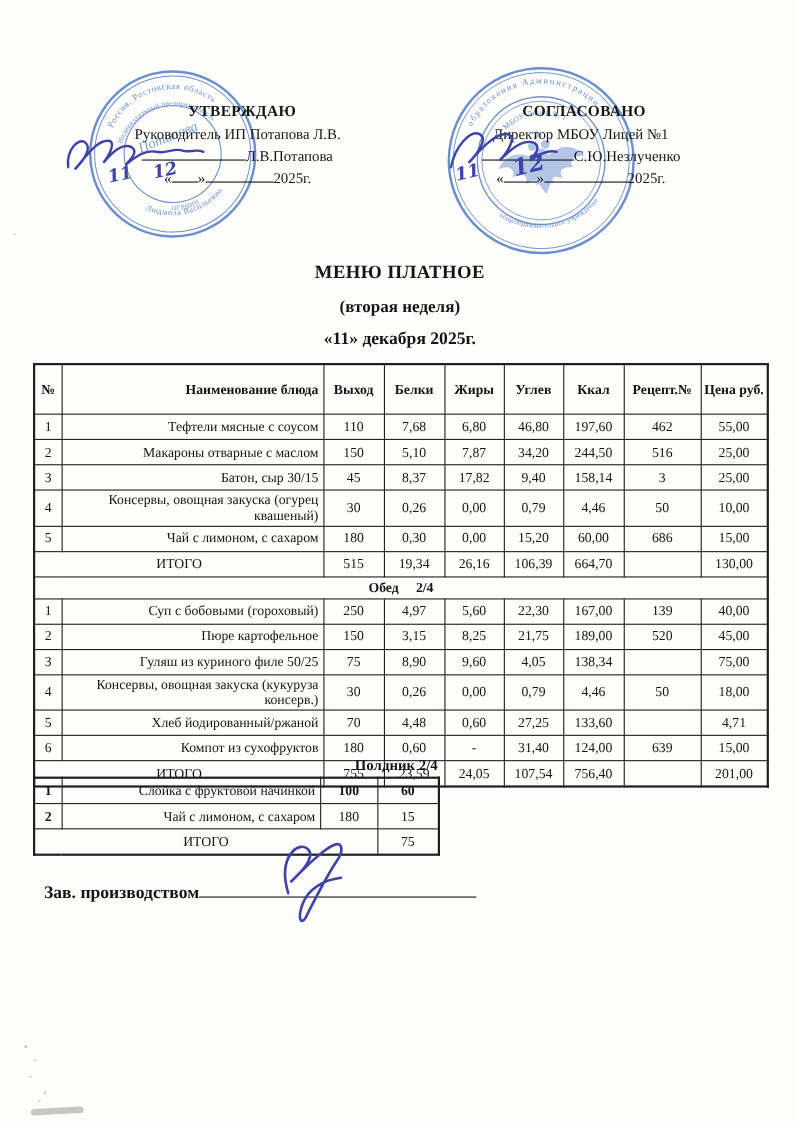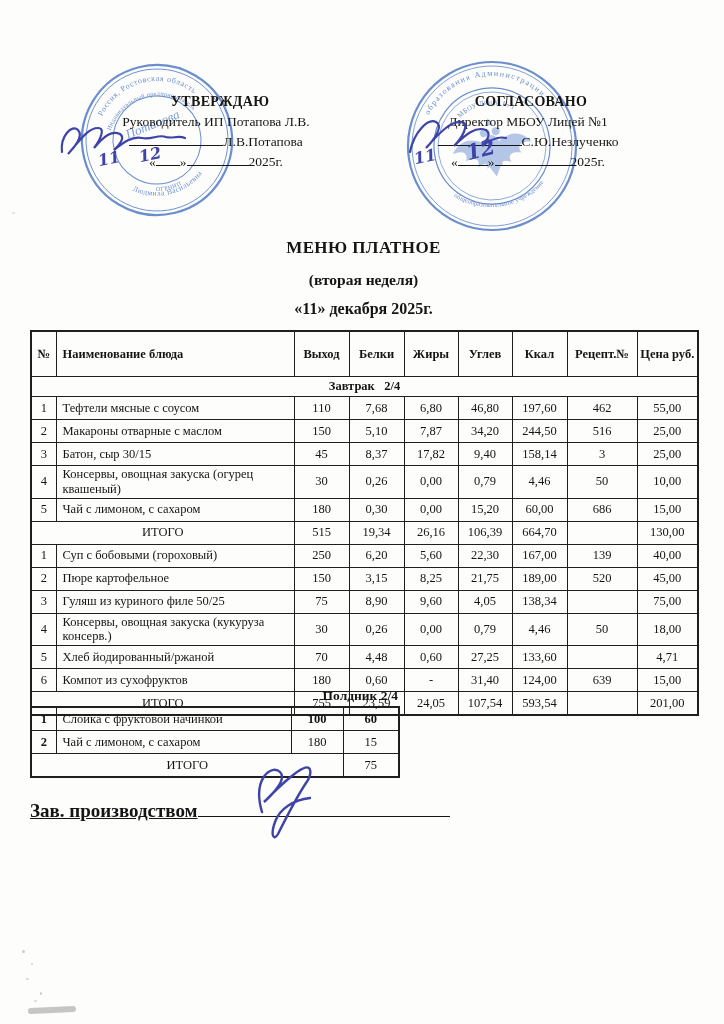--- a/index.html
+++ b/index.html
@@ -26,30 +26,30 @@
   .title-l2{font-size:15.5px;font-weight:bold;margin-top:13px;}
   .title-l3{font-size:16px;font-weight:bold;margin-top:11px;}
 
   
   table.mt{position:absolute;border-collapse:collapse;table-layout:fixed;background:transparent;z-index:2;}
   #main-table{left:30px;top:330px;width:667px;}
   #snack-table{left:30px;top:706px;width:368px;}
   .mt td,.mt th{border:1px solid #1f1f1f;font-size:12.5px;line-height:1.18;text-align:center;padding:1px 2px;height:20px;font-weight:normal;overflow:hidden;}
   .mt{border:2px solid #1f1f1f;}
   .mt th{font-weight:bold;height:42px;}
-  .mt th.name,.mt td.name{text-align:left;padding-left:6px;padding-right:4px;}
+  .mt th.name,.mt td.name{text-align:right;padding-left:6px;padding-right:4px;}
   .mt td.section{font-weight:bold;height:17px;white-space:pre;}
   .mt td.total{font-weight:normal;}
   .mt td.tprice{font-weight:normal;}
   .mt td.bold{font-weight:bold;}
 
   .snack-label{position:absolute;left:30px;top:688px;width:368px;text-align:right;font-size:13.5px;font-weight:bold;z-index:2;padding-right:2px;}
 
   
-  .footer{position:absolute;left:30px;top:800px;font-size:19px;font-weight:bold;z-index:2;white-space:nowrap;text-decoration:underline;}
+  .footer{position:absolute;left:40px;top:800px;font-size:16px;font-weight:bold;z-index:2;white-space:nowrap;}
   .footer .uline{height:15px;}
 
   
   .speck{position:absolute;border-radius:50%;background:#9a9a9a;z-index:0;}
   .streak{position:absolute;background:#8f8f8f;border-radius:3px;z-index:0;}
 </style>
 </head>
 <body>
 
 <div class="page">
@@ -159,23 +159,20 @@
           <th class="name">Наименование блюда</th>
           <th>Выход</th>
           <th>Белки</th>
           <th>Жиры</th>
           <th>Углев</th>
           <th>Ккал</th>
           <th>Рецепт.№</th>
           <th>Цена руб.</th>
         </tr>
         <tr>
-          <td class="section" colspan="9">Завтрак   2/4</td>
-        </tr>
-        <tr>
           <td>1</td>
           <td class="name">Тефтели мясные с соусом</td>
           <td>110</td>
           <td>7,68</td>
           <td>6,80</td>
           <td>46,80</td>
           <td>197,60</td>
           <td>462</td>
           <td>55,00</td>
         </tr>
@@ -227,24 +224,27 @@
           <td class="total" colspan="2">ИТОГО</td>
           <td class="total">515</td>
           <td class="total">19,34</td>
           <td class="total">26,16</td>
           <td class="total">106,39</td>
           <td class="total">664,70</td>
           <td class="total"></td>
           <td class="tprice">130,00</td>
         </tr>
         <tr>
+          <td class="section" colspan="9">Обед     2/4</td>
+        </tr>
+        <tr>
           <td>1</td>
           <td class="name">Суп с бобовыми (гороховый)</td>
           <td>250</td>
-          <td>6,20</td>
+          <td>4,97</td>
           <td>5,60</td>
           <td>22,30</td>
           <td>167,00</td>
           <td>139</td>
           <td>40,00</td>
         </tr>
         <tr>
           <td>2</td>
           <td class="name">Пюре картофельное</td>
           <td>150</td>
@@ -298,21 +298,21 @@
           <td>124,00</td>
           <td>639</td>
           <td>15,00</td>
         </tr>
         <tr>
           <td class="total" colspan="2">ИТОГО</td>
           <td class="total">755</td>
           <td class="total">23,59</td>
           <td class="total">24,05</td>
           <td class="total">107,54</td>
-          <td class="total">593,54</td>
+          <td class="total">756,40</td>
           <td class="total"></td>
           <td class="tprice">201,00</td>
         </tr>
       </tbody>
   </table>
 
   <div class="snack-label">Полдник 2/4</div>
   <table class="mt" id="snack-table">
     <colgroup>
       <col style="width:25px">

